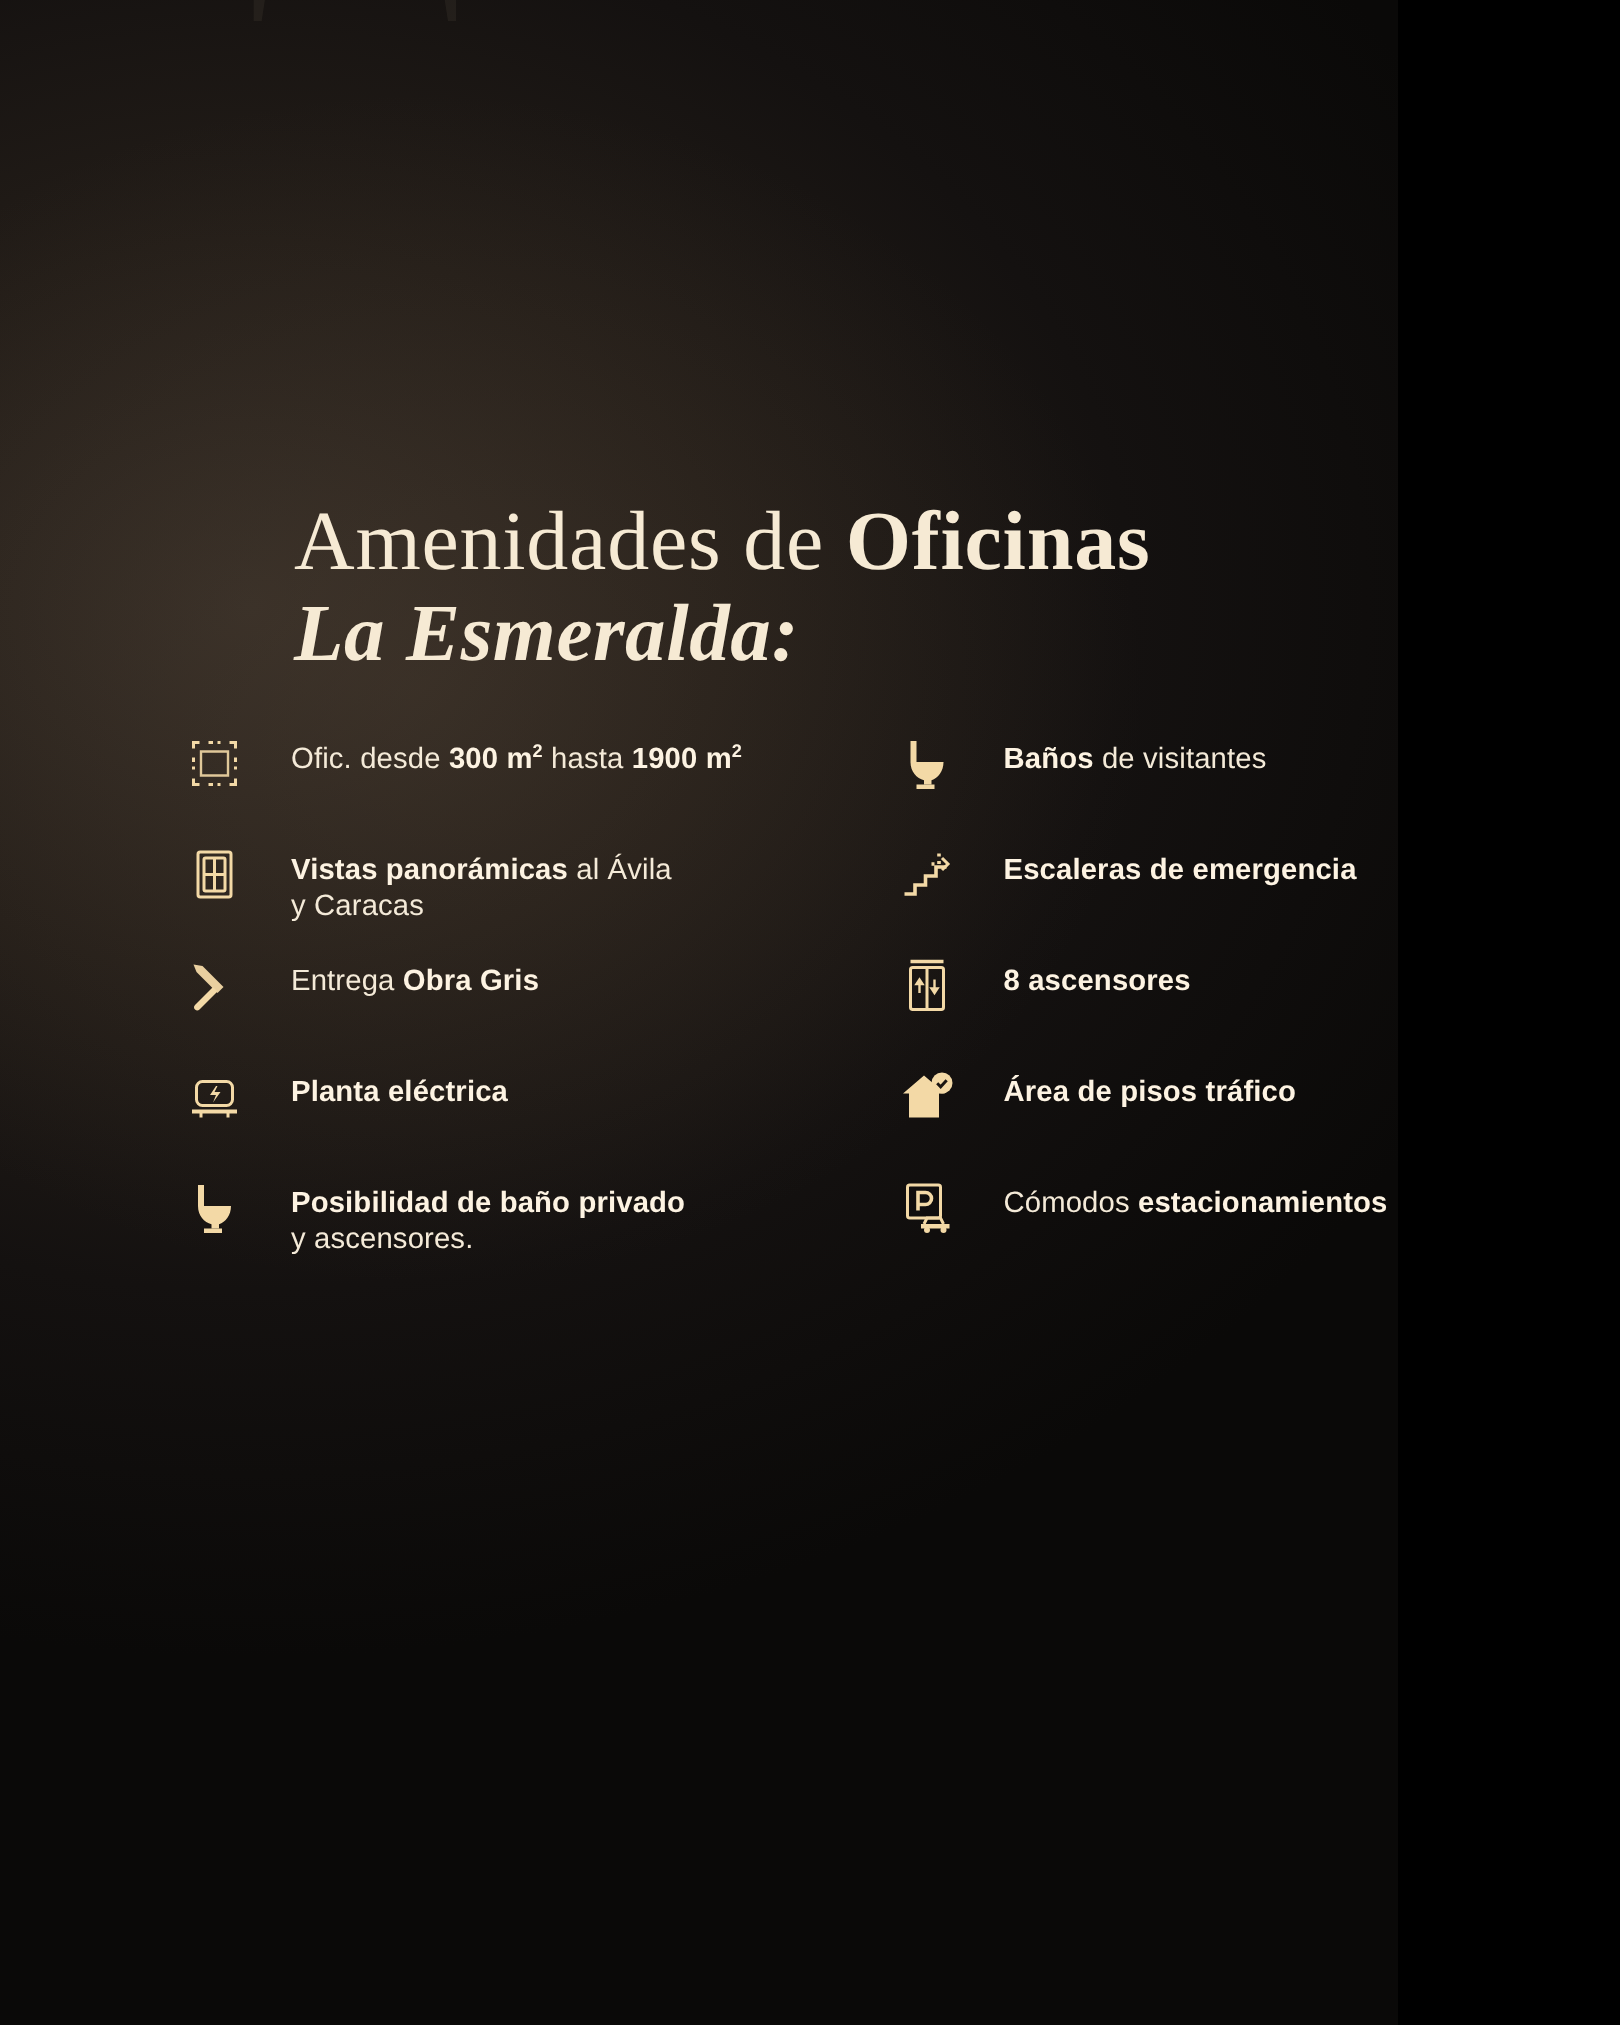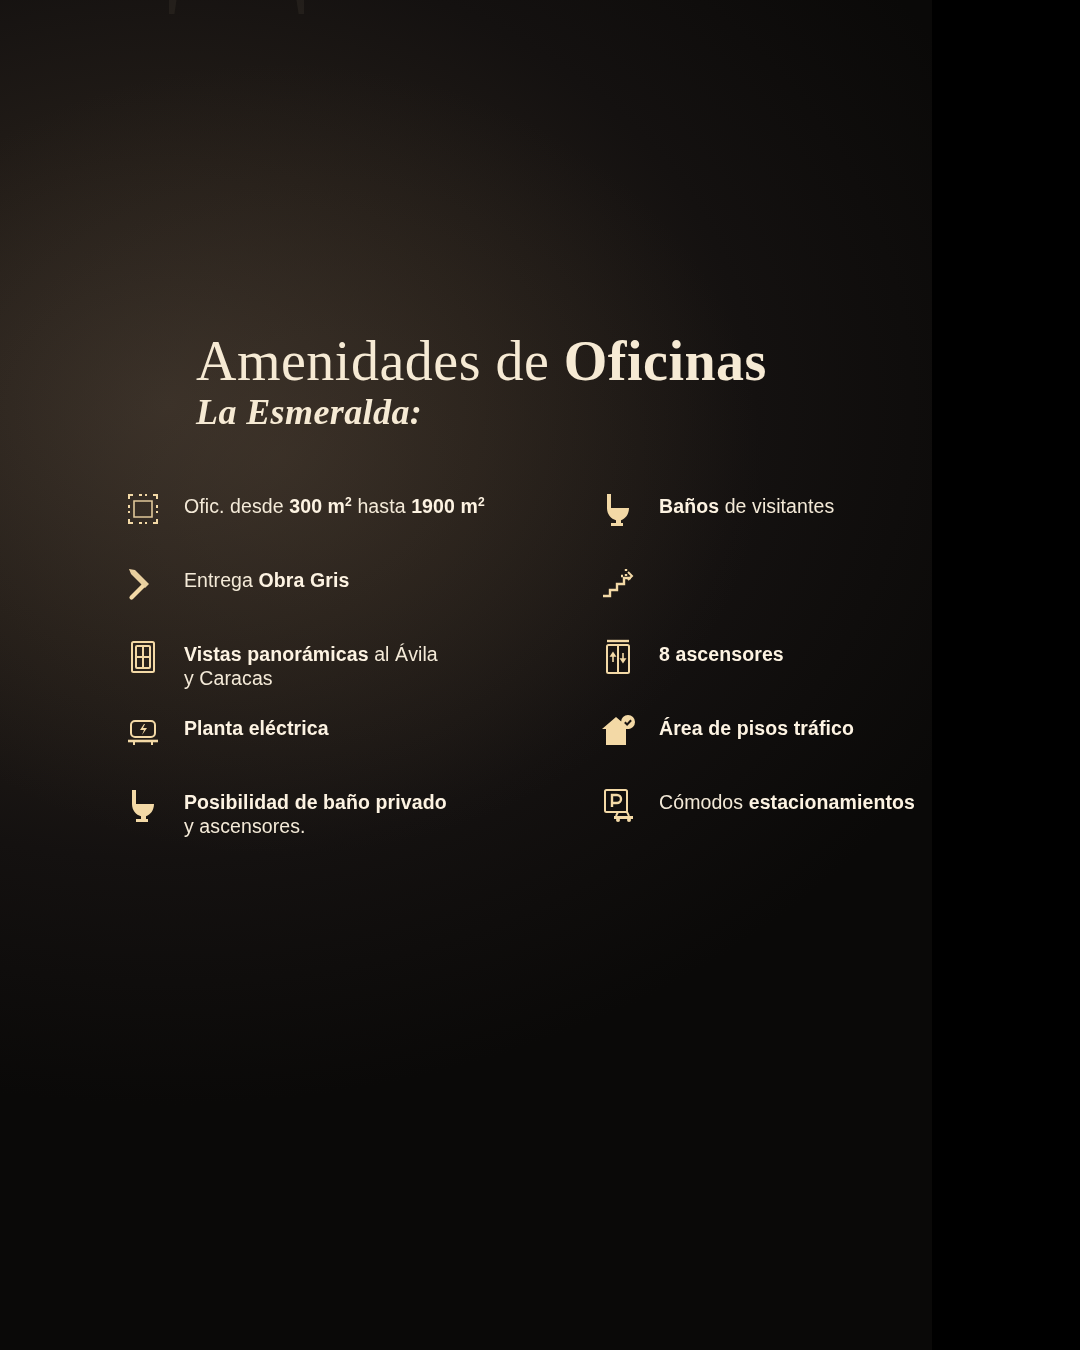--- a/index.html
+++ b/index.html
@@ -73,21 +73,21 @@
     color: #f6ead4;
     letter-spacing: 0.5px;
   }
   .title-line1 .bold {
     font-weight: bold;
   }
   .title-line2 {
     font-family: "Liberation Serif", serif;
     font-style: italic;
     font-weight: bold;
-    font-size: 36px;
+    font-size: 54px;
     line-height: 1.1;
     color: #f6ead4;
     margin-top: 2px;
     letter-spacing: 0.4px;
   }
 
   .columns {
     position: absolute;
     left: 120px;
     top: 486px;
@@ -98,21 +98,21 @@
   .col {
     width: 425px;
   }
   .col.right {
     padding-top: 0;
   }
 
   .item {
     display: flex;
     align-items: flex-start;
-    gap: 18px;
+    gap: 28px;
     min-height: 74px;
     margin-bottom: 0;
   }
   .icon-wrap {
     width: 46px;
     min-width: 46px;
     height: 46px;
     display: flex;
     align-items: center;
     justify-content: center;
@@ -166,43 +166,43 @@
               <svg width="40" height="40" viewBox="0 0 40 40" fill="none" stroke="currentColor" stroke-width="2">
       <path d="M6 10V6h4M30 6h4v4M34 30v4h-4M10 34H6v-4"></path>
       <path d="M6 16v8M16 6h8M34 16v8M16 34h8" stroke-dasharray="3 3"></path>
       <path d="M11 12h18v16H11z" stroke-width="1.6" opacity="0.9"></path>
     </svg>
             </div>
             <div class="item-text"><span>Ofic. desde </span><b>300 m</b><sup><b>2</b></sup><span> hasta </span><b>1900 m</b><sup><b>2</b></sup></div>
           </div>
           <div class="item">
             <div class="icon-wrap">
+              <svg width="40" height="40" viewBox="0 0 40 40" fill="none" stroke="currentColor" stroke-width="2">
+      <rect x="9" y="5" width="22" height="30" rx="1.5"></rect>
+      <rect x="13" y="9" width="14" height="22" rx="1"></rect>
+      <path d="M20 9v22M13 20h14"></path>
+    </svg>
+            </div>
+            <div class="item-text"><b>Vistas panorámicas</b><span> al Ávila</span><span class="sub">y Caracas</span></div>
+          </div>
+          <div class="item">
+            <div class="icon-wrap">
               <svg width="40" height="40" viewBox="0 0 40 40" fill="currentColor">
       <path d="M6 6l6 1 14 14-4 4L8 11 6 6z" opacity="0.95"></path>
       <path d="M7 33l12-12 3 3L10 36a2.2 2.2 0 0 1-3 0 2.2 2.2 0 0 1 0-3z"></path>
       <path d="M30.5 5.5a8 8 0 0 0-7.6 10.4L6.6 32.2a2.6 2.6 0 0 0 3.7 3.7L26.6 19.6A8 8 0 0 0 36.5 9.4l-4.6 4.6-3.9-.9-.9-3.9 4.6-4.6a8 8 0 0 0-1.2-.1z" opacity="0"></path>
       <path d="M33 28.5l-9-9 3.2-3.2 9 9a2.3 2.3 0 1 1-3.2 3.2z" opacity="0"></path>
       <path d="M28.5 6.2l-4.3 4.3.8 3.6 3.6.8 4.3-4.3c.8 3.1-.1 6.4-2.5 8.8-2.3 2.3-5.5 3.2-8.5 2.6L10.8 34.1a3 3 0 1 1-4.2-4.2L18.6 18a8.6 8.6 0 0 1 2.6-8.5c2.4-2.4 5.7-3.3 8.8-2.5l-1.5-.8z" opacity="0"></path>
     </svg>
             </div>
             <div class="item-text"><span>Entrega </span><b>Obra Gris</b></div>
           </div>
           <div class="item">
             <div class="icon-wrap">
               <svg width="40" height="40" viewBox="0 0 40 40" fill="none" stroke="currentColor" stroke-width="2">
-      <rect x="9" y="5" width="22" height="30" rx="1.5"></rect>
-      <rect x="13" y="9" width="14" height="22" rx="1"></rect>
-      <path d="M20 9v22M13 20h14"></path>
-    </svg>
-            </div>
-            <div class="item-text"><b>Vistas panorámicas</b><span> al Ávila</span><span class="sub">y Caracas</span></div>
-          </div>
-          <div class="item">
-            <div class="icon-wrap">
-              <svg width="40" height="40" viewBox="0 0 40 40" fill="none" stroke="currentColor" stroke-width="2">
       <rect x="8" y="10" width="24" height="16" rx="4"></rect>
       <path d="M21 13l-4 6h4l-2 5 5-7h-4l2-4z" fill="currentColor" stroke="none"></path>
       <path d="M5 30h30" stroke-width="2.6"></path>
       <path d="M11 30v4M29 30v4"></path>
     </svg>
             </div>
             <div class="item-text"><b>Planta eléctrica</b></div>
           </div>
           <div class="item">
             <div class="icon-wrap">
@@ -227,20 +227,21 @@
             <div class="item-text"><b>Baños</b><span> de visitantes</span></div>
           </div>
           <div class="item">
             <div class="icon-wrap">
               <svg width="40" height="40" viewBox="0 0 40 40" fill="none" stroke="currentColor" stroke-width="2.4">
       <path d="M5 33h7v-6h7v-6h7v-6h7"></path>
       <path d="M28 6v7h-7" stroke-dasharray="2 3"></path>
       <path d="M30 9l4 4-4 4" stroke-width="2"></path>
     </svg>
             </div>
+            <div class="item-text"><b>Escaleras de emergencia</b></div>
           </div>
           <div class="item">
             <div class="icon-wrap">
               <svg width="40" height="40" viewBox="0 0 40 40" fill="none" stroke="currentColor" stroke-width="2">
       <rect x="9" y="8" width="22" height="28" rx="1.5"></rect>
       <path d="M20 8v28"></path>
       <path d="M9 4h22" stroke-width="2.4"></path>
       <path d="M15 17l0 8M15 16l-2 3h4l-2-3zM25 16l0 8M25 25l2-3h-4l2 3z" stroke-width="1.6"></path>
     </svg>
             </div>

